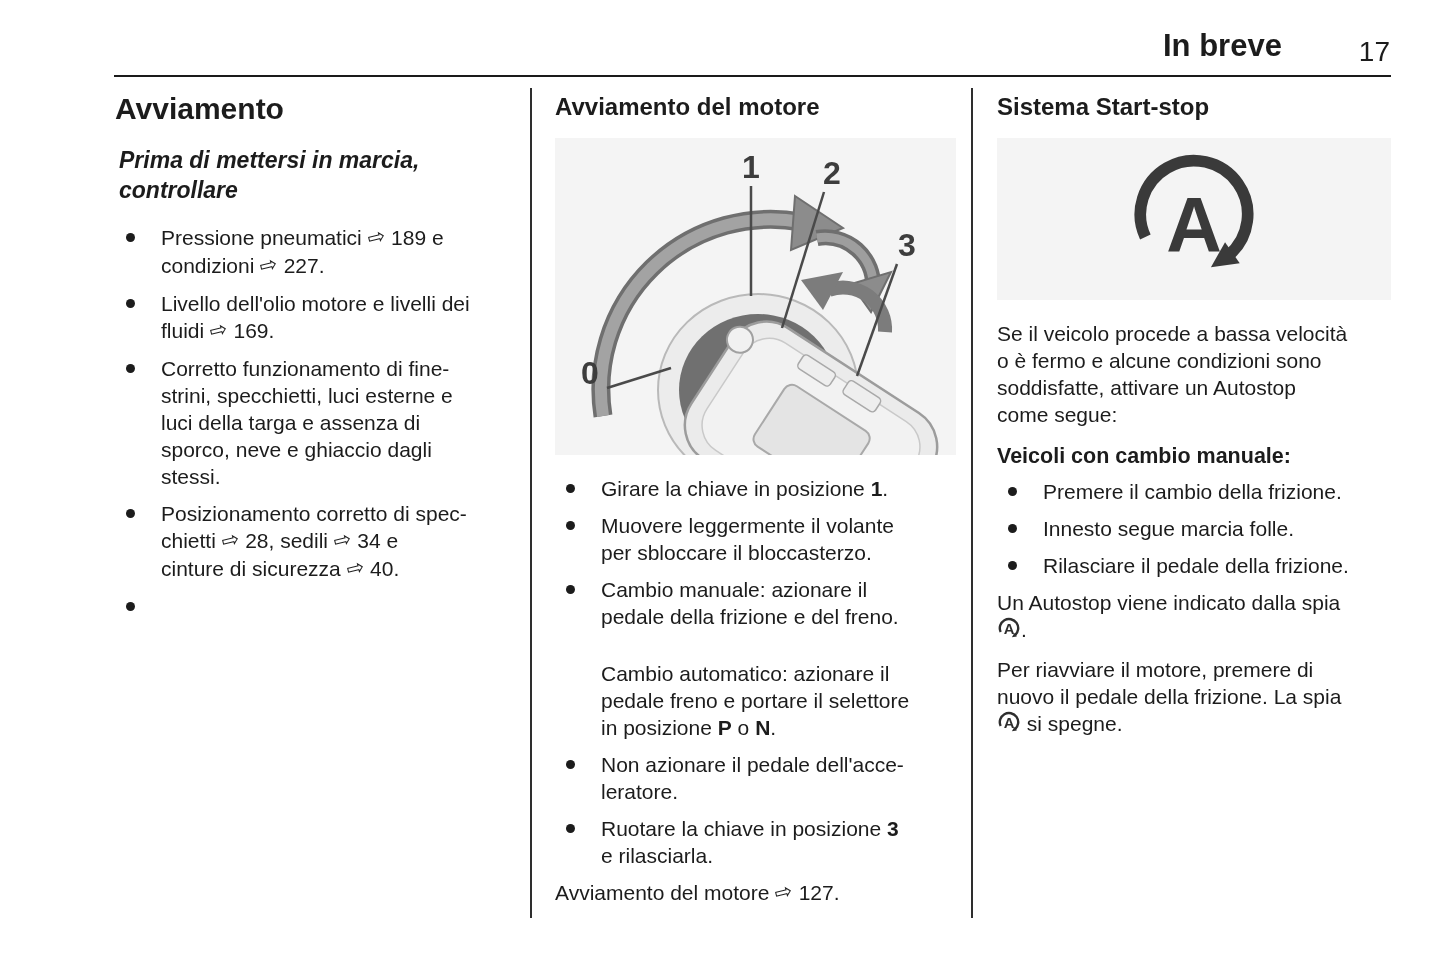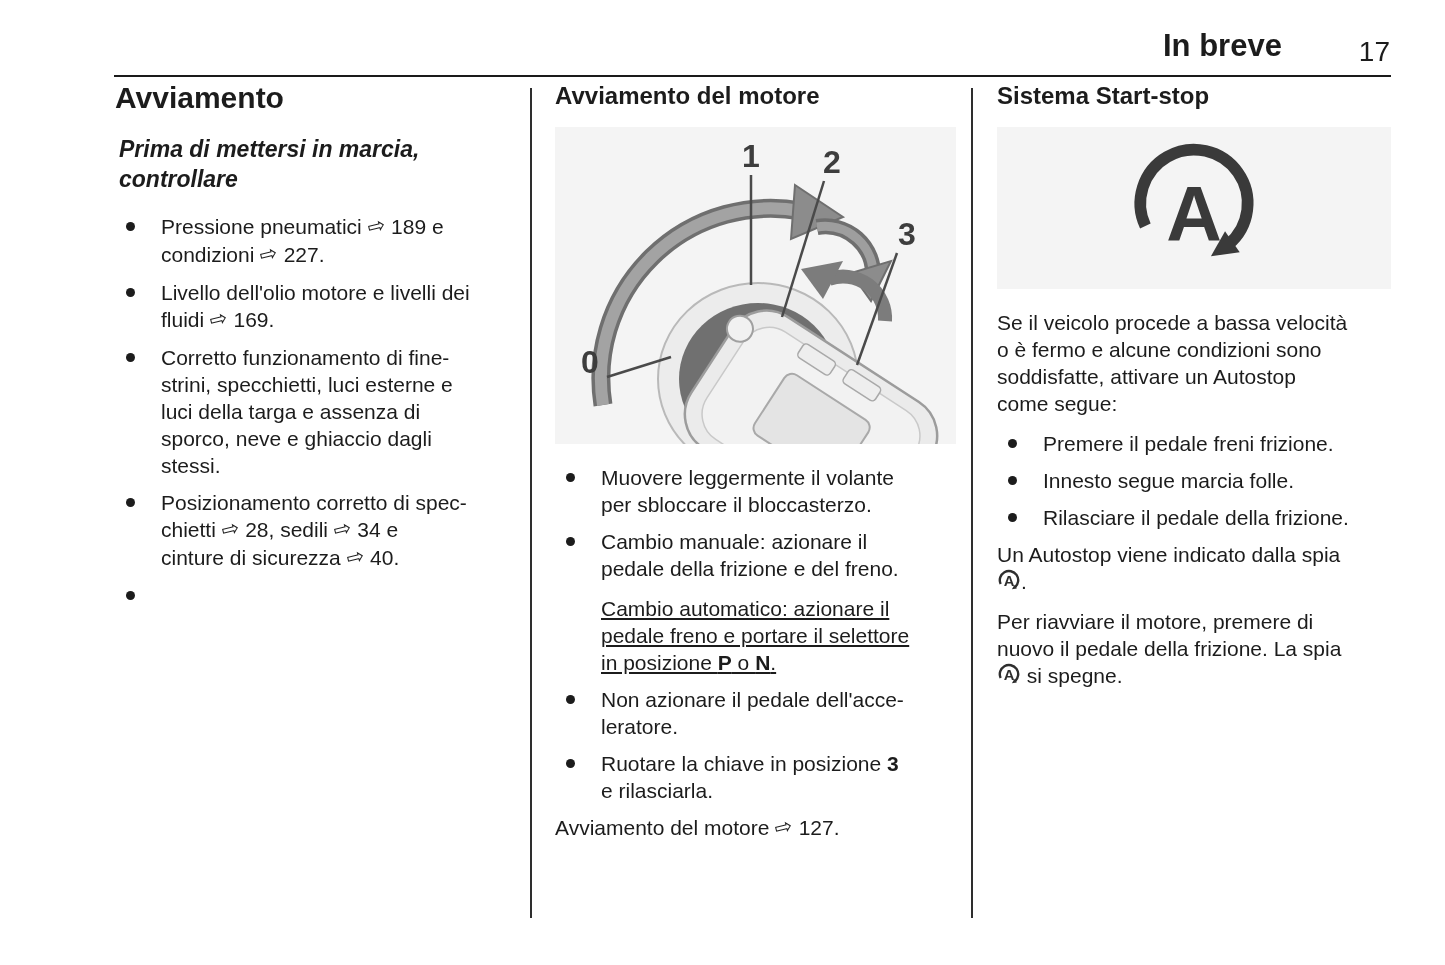--- a/index.html
+++ b/index.html
@@ -13,36 +13,36 @@
   
   .hdr-section{position:absolute;left:1163px;top:28px;font-size:31px;font-weight:bold;}
   .hdr-page{position:absolute;right:55px;top:36px;font-size:28px;}
   .header-rule{position:absolute;left:114px;top:75px;width:1277px;height:2px;background:#1a1a1a;}
 
   
   .col-sep{position:absolute;top:88px;height:830px;width:2px;background:#2e2e2e;}
   #sep1{left:530px;} #sep2{left:971px;}
 
   
-  .col{position:absolute;top:78px;}
+  .col{position:absolute;top:89px;}
   #col-left{left:115px;width:380px;}
   #col-mid{left:555px;width:401px;}
   #col-right{left:997px;width:394px;}
 
   h1.title{font-size:30px;line-height:35px;font-weight:bold;margin:2px 0 19px;}
   h2.subtitle{font-size:23px;line-height:30px;font-weight:bold;margin:0 4px 19px;font-style:italic;}
   h2.col-title{font-size:24px;line-height:29px;font-weight:bold;margin:3px 0 17px;}
   .subhead{font-size:21.5px;line-height:27px;font-weight:bold;margin:15px 0 8px;}
 
   p.body{font-size:21px;line-height:27px;margin:0 0 13px;}
 
   ul.bullets{list-style:none;margin:0 0 4px;padding:0;font-size:21px;line-height:27px;}
   ul.bullets li{position:relative;padding-left:46px;margin-bottom:10px;}
   ul.bullets li .dot{position:absolute;left:11px;top:9px;width:9px;height:9px;border-radius:50%;background:#1c1c1c;}
-  ul.bullets li.no-dot{margin-top:13px;text-decoration:underline;}
+  ul.bullets li.no-dot{margin-top:30px;}
 
   .figure{background:#f4f4f4;}
   #fig-ignition{width:401px;height:317px;margin:0 0 20px;}
   #fig-startstop{width:394px;height:162px;margin:0 0 20px;display:flex;align-items:center;justify-content:center;}
 
   .ref-arrow{display:inline-block;transform:rotate(-14deg) translateY(-1px);
              font-family:"DejaVu Sans",sans-serif;}
 
   .spia-inline{display:inline-block;vertical-align:-4px;}
 
@@ -128,20 +128,24 @@
         <text class="fig-label" x="196" y="40" text-anchor="middle">1</text>
         <text class="fig-label" x="277" y="46" text-anchor="middle">2</text>
         <text class="fig-label" x="352" y="118" text-anchor="middle">3</text>
         <text class="fig-label" x="35" y="246" text-anchor="middle">0</text>
       </svg>
     </div>
 
     <ul class="bullets">
         <li>
           <span class="dot"></span>
+          <div class="li-text">Girare la chiave in posizione <b>1</b>.</div>
+        </li>
+        <li>
+          <span class="dot"></span>
           <div class="li-text">Muovere leggermente il volante<br>per sbloccare il bloccasterzo.</div>
         </li>
         <li>
           <span class="dot"></span>
           <div class="li-text">Cambio manuale: azionare il<br>pedale della frizione e del freno.</div>
         </li>
         <li class="no-dot">
           <div class="li-text">Cambio automatico: azionare il<br>pedale freno e portare il selettore<br>in posizione <b>P</b> o <b>N</b>.</div>
         </li>
         <li>
@@ -161,24 +165,25 @@
 
     <div class="figure" id="fig-startstop">
       <svg width="152" height="140" viewBox="0 0 120 120">
         <path d="M 18.3 75.4 A 46 46 0 1 1 89.6 91.2" fill="none" stroke="#3a3a3a" stroke-width="10"></path>
         <polygon points="86.6,79.9 99.2,97.9 74.5,101.4" fill="#3a3a3a"></polygon>
         <text x="60" y="88" text-anchor="middle" font-family="Liberation Sans, DejaVu Sans, sans-serif" font-weight="bold" font-size="66" fill="#3a3a3a">A</text>
       </svg>
     </div>
 
     <p class="body">Se il veicolo procede a bassa velocità<br>o è fermo e alcune condizioni sono<br>soddisfatte, attivare un Autostop<br>come segue:</p>
+    <div class="subhead">Veicoli con cambio manuale:</div>
     <ul class="bullets">
         <li>
           <span class="dot"></span>
-          <div class="li-text">Premere il pedale freni frizione.</div>
+          <div class="li-text">Premere il cambio della frizione.</div>
         </li>
         <li>
           <span class="dot"></span>
           <div class="li-text">Innesto segue marcia folle.</div>
         </li>
         <li>
           <span class="dot"></span>
           <div class="li-text">Rilasciare il pedale della frizione.</div>
         </li>
       </ul>

